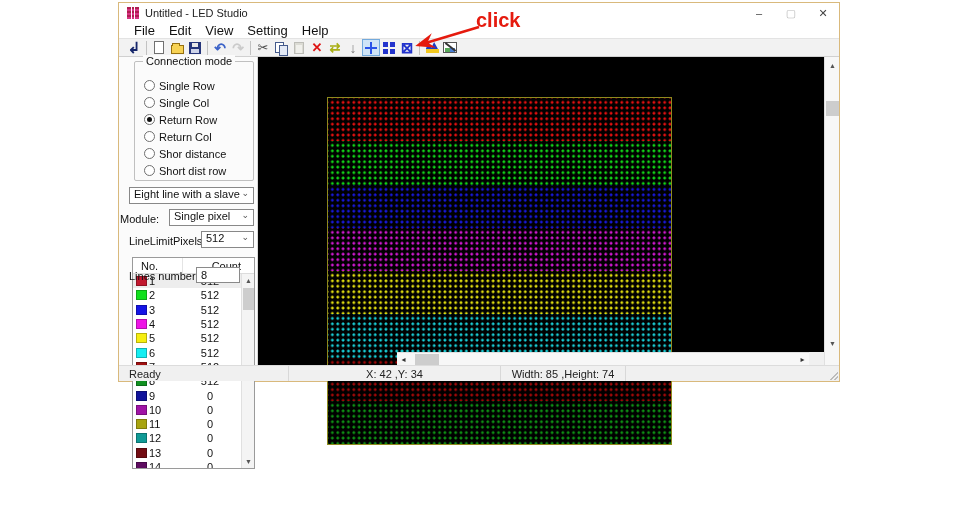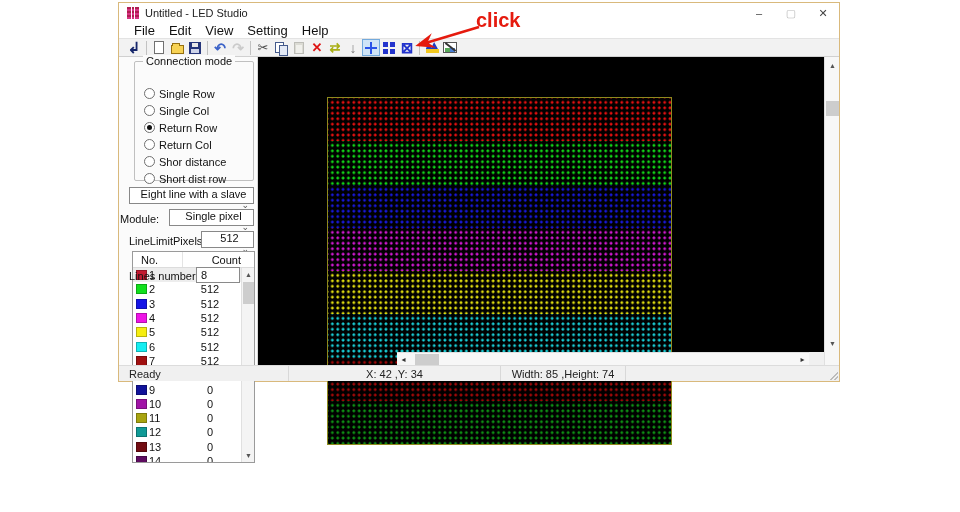--- a/index.html
+++ b/index.html
@@ -90,32 +90,32 @@
   
   .content { flex:1 1 auto; display:flex; min-height:0; position:relative; background:#f97316; }
 
   
   .sidebar { width:139px; flex:0 0 auto; background:#fbfbfb; position:relative;
     border-right:1px solid #d9d9d9; font-size:11px; color:#111; }
   .groupbox { position:absolute; left:15px; top:4px; width:120px; height:120px;
     border:1px solid #c0c0c0; border-radius:2px; }
   .groupbox-title { position:absolute; top:-7px; left:8px; background:#fbfbfb; padding:0 3px;
     font-size:11px; }
-  .radio-row { position:absolute; left:9px; display:flex; align-items:center; height:13px;margin-top:8px; }
+  .radio-row { position:absolute; left:9px; display:flex; align-items:center; height:13px; }
   .radio-dot { width:11px; height:11px; border:1px solid #707070; border-radius:50%;
     background:#fff; margin-right:4px; position:relative; flex:0 0 auto; }
   .radio-dot.checked::after { content:""; position:absolute; left:2px; top:2px; width:5px;
     height:5px; border-radius:50%; background:#111; }
   .combo { position:absolute; height:17px; border:1px solid #888; background:#fff;
-    display:flex; align-items:center; font-size:11px; padding-left:4px;flex-direction:column; }
+    display:flex; align-items:flex-start; font-size:11px; padding-left:4px; }
   .combo .chev { margin-left:auto; padding-right:4px; color:#555; font-size:9px; }
   .field-label { position:absolute; font-size:11px; color:#111; }
 
   
-  .ctable { position:absolute; left:13px; top:194px; width:123px; height:212px;
+  .ctable { position:absolute; left:13px; top:200px; width:123px; height:212px;
     border:1px solid #9a9a9a; background:#fff; overflow:hidden; }
   .ctable-header { height:16px; display:flex; border-bottom:1px solid #dcdcdc;
     background:#fff; font-size:11px; }
   .th-no { width:50px; padding-left:8px; line-height:16px; border-right:1px solid #e4e4e4; }
   .th-count { width:58px; text-align:right; line-height:16px; }
   .ctable-body { position:absolute; left:0; top:16px; bottom:0; right:13px; overflow:hidden; }
   .t-row { height:14.3px; display:flex; align-items:center; font-size:11px; }
   .t-row.selected { background:#ededed; }
   .t-swatch { width:11px; height:10px; margin-left:3px; flex:0 0 auto; border:1px solid rgba(0,0,0,.25); }
   .t-no { margin-left:2px; width:32px; }

